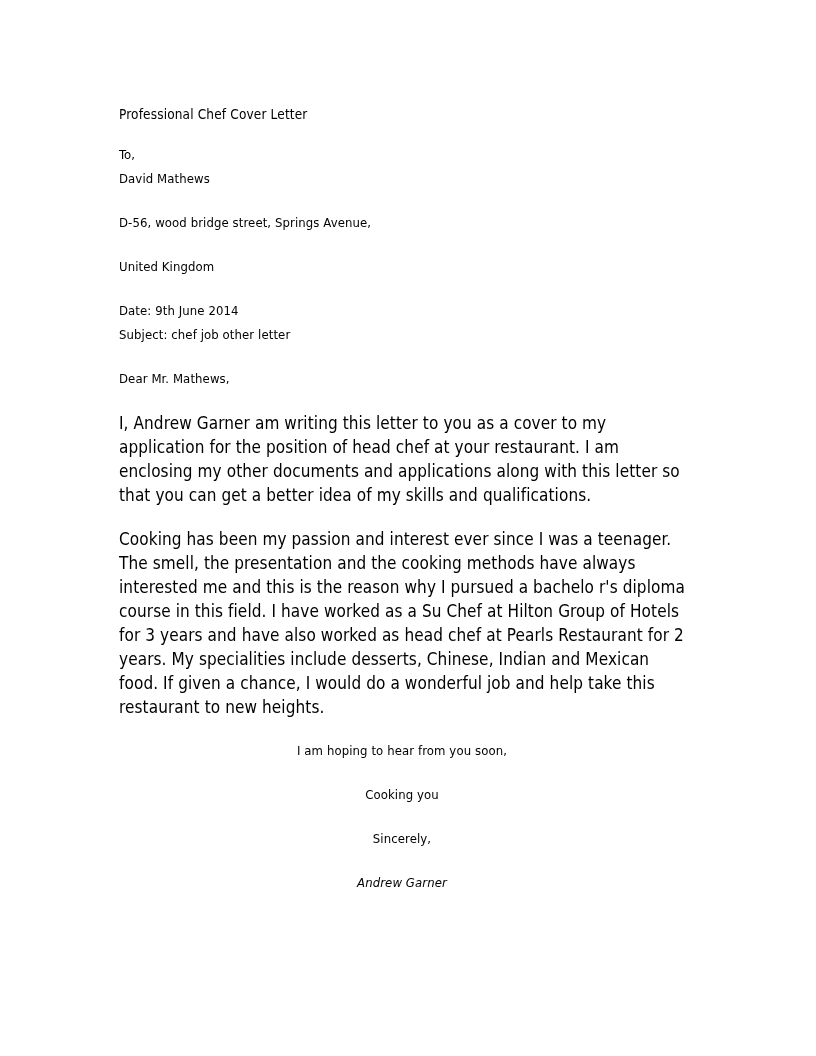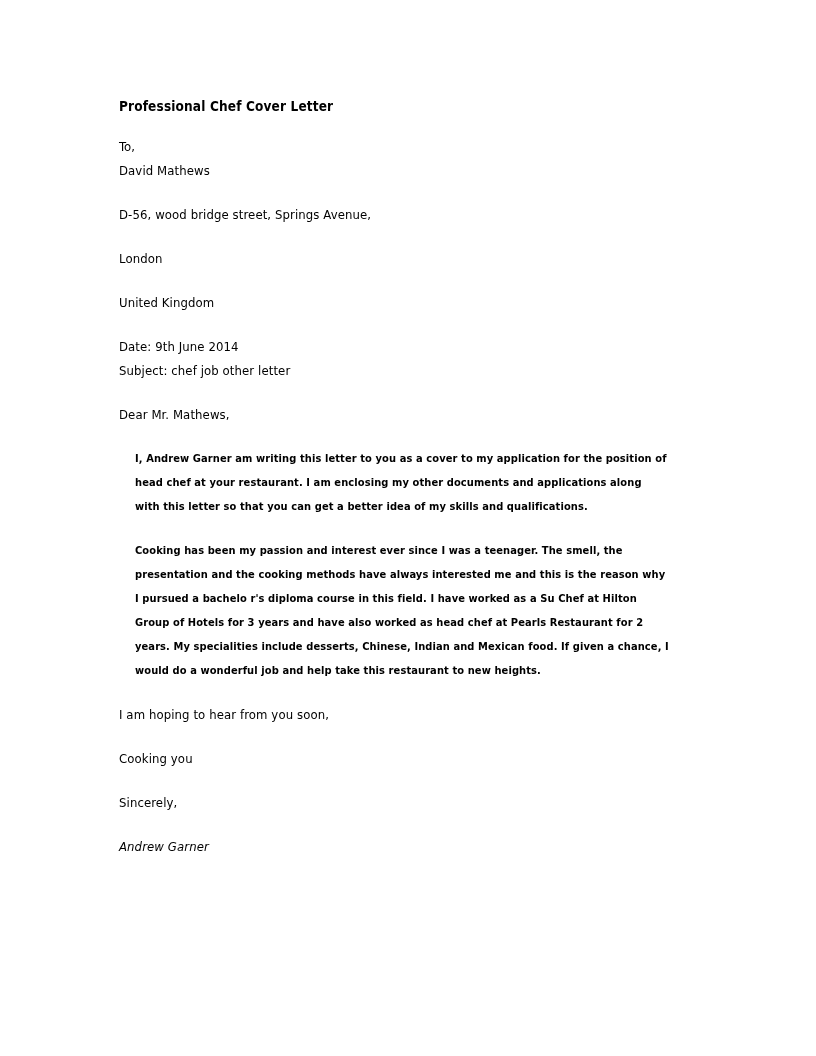--- a/index.html
+++ b/index.html
@@ -23,48 +23,48 @@
     box-sizing: border-box;
   }
   .content {
     position: absolute;
     left: 119px;
     top: 94px;
     width: 566px;
   }
   .doc-title {
     font-size: 13.5px;
-    font-weight: bold;
+    font-weight: normal;
     letter-spacing: 0.15px;
     line-height: 16px;
-    margin: 4px 0 21px 0;
+    margin: 12px 0 21px 0;
     font-stretch: condensed;
   }
   .block {
     margin: 0 0 20px 0;
   }
   .line {
     font-size: 13px;
     line-height: 24px;
     letter-spacing: 0.1px;
     white-space: pre-wrap;
   }
   .para {
-    font-size: 11px;
+    font-size: 17px;
     line-height: 24px;
     letter-spacing: 0.1px;
-    margin: 16px;
+    margin: 0;
     text-align: left;
-    font-weight: bold;
   }
   .sign-line {
     font-size: 13px;
     line-height: 24px;
     letter-spacing: 0.1px;
     margin: 18px 0 20px 0;
+    text-align: center;
   }
   .sign-line.last { margin-bottom: 0; font-style: italic; }
 </style>
 </head>
 <body>
 
 <div class="page">
   <div class="content">
 
     <h1 class="doc-title">Professional Chef Cover Letter</h1>
@@ -72,23 +72,20 @@
     <div class="block">
       <div class="line">To,</div>
       <div class="line">David Mathews</div>
     </div>
 
 
     <div class="block">
       <div class="line">D-56, wood bridge street, Springs Avenue,</div>
     </div>
 
-    <div class="block">
-      <div class="line">London</div>
-    </div>
 
     <div class="block">
       <div class="line">United Kingdom</div>
     </div>
 
     <div class="block">
       <div class="line">Date: 9th June 2014</div>
       <div class="line">Subject: chef job other letter</div>
     </div>
 

